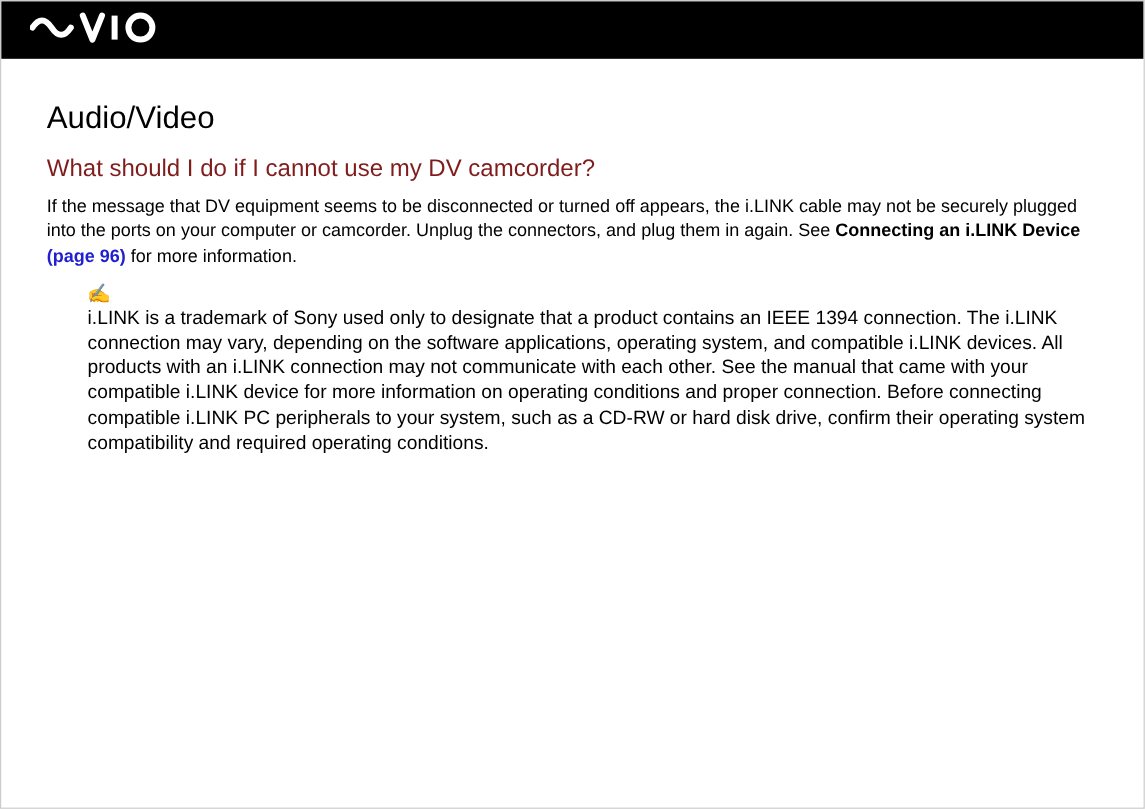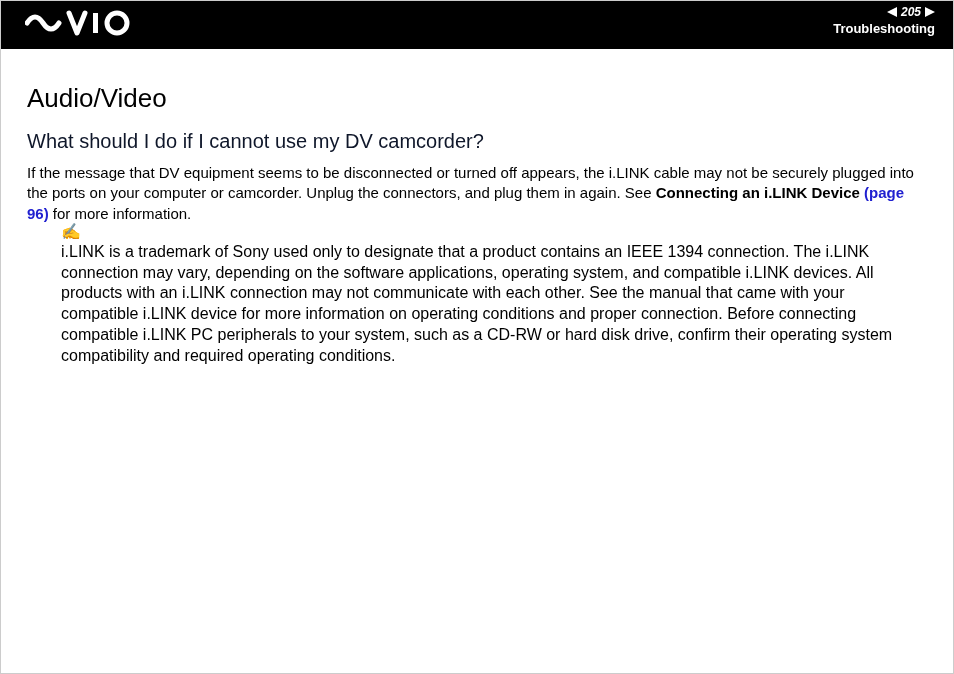--- a/index.html
+++ b/index.html
@@ -58,36 +58,37 @@
     border-top: 5px solid transparent;
     border-bottom: 5px solid transparent;
     border-left: 10px solid #fff;
   }
   .section-label {
     font-weight: bold;
     font-size: 13px;
     margin-top: 2px;
   }
   .content {
-    padding: 34px 38px 0 26px;
+    padding: 34px 38px 0 38px;
   }
   h1.section-title {
     font-size: 26px;
     font-weight: normal;
     margin-bottom: 16px;
   }
   h2.question {
-    color: #0f172a;
+    color: #7f1d1d;
     font-size: 20px;
     font-weight: normal;
     margin-bottom: 10px;
   }
   p.body-text {
     font-size: 15px;
     line-height: 1.35;
+    margin-bottom: 14px;
   }
   .bold { font-weight: bold; }
   .link-ref { color: #2020d0; font-weight: bold; }
   .note-block {
     margin-left: 34px;
     margin-right: 10px;
   }
   .note-icon {
     color: #2020d0;
     font-size: 16px;
@@ -105,28 +106,20 @@
 
 <div class="header">
   <div class="logo">
     <svg width="110" height="28" viewBox="0 0 110 28">
       <path d="M 2 14 Q 10 2, 18 14 Q 26 26, 34 14" stroke="#fff" stroke-width="5" fill="none" stroke-linecap="round"></path>
       <path d="M 44 4 L 52 24 L 60 4" stroke="#fff" stroke-width="5" fill="none" stroke-linecap="round" stroke-linejoin="round"></path>
       <rect x="68" y="4" width="5" height="20" fill="#fff"></rect>
       <circle cx="92" cy="14" r="10" stroke="#fff" stroke-width="5" fill="none"></circle>
     </svg>
   </div>
-  <div class="page-nav">
-    <div class="page-nav-row">
-      <span class="arrow arrow-left"></span>
-      <span>205</span>
-      <span class="arrow arrow-right"></span>
-    </div>
-    <div class="section-label">Troubleshooting</div>
-  </div>
 </div>
 
 <div class="content">
   <h1 class="section-title">Audio/Video</h1>
   <h2 class="question">What should I do if I cannot use my DV camcorder?</h2>
   <p class="body-text">
     <span>If the message that DV equipment seems to be disconnected or turned off appears, the i.LINK cable may not be securely plugged into the ports on your computer or camcorder. Unplug the connectors, and plug them in again. See </span><span class="bold">Connecting an i.LINK Device </span><span class="link-ref">(page 96)</span><span> for more information.</span>
   </p>
   <div class="note-block">
     <div class="note-icon">✍</div>

